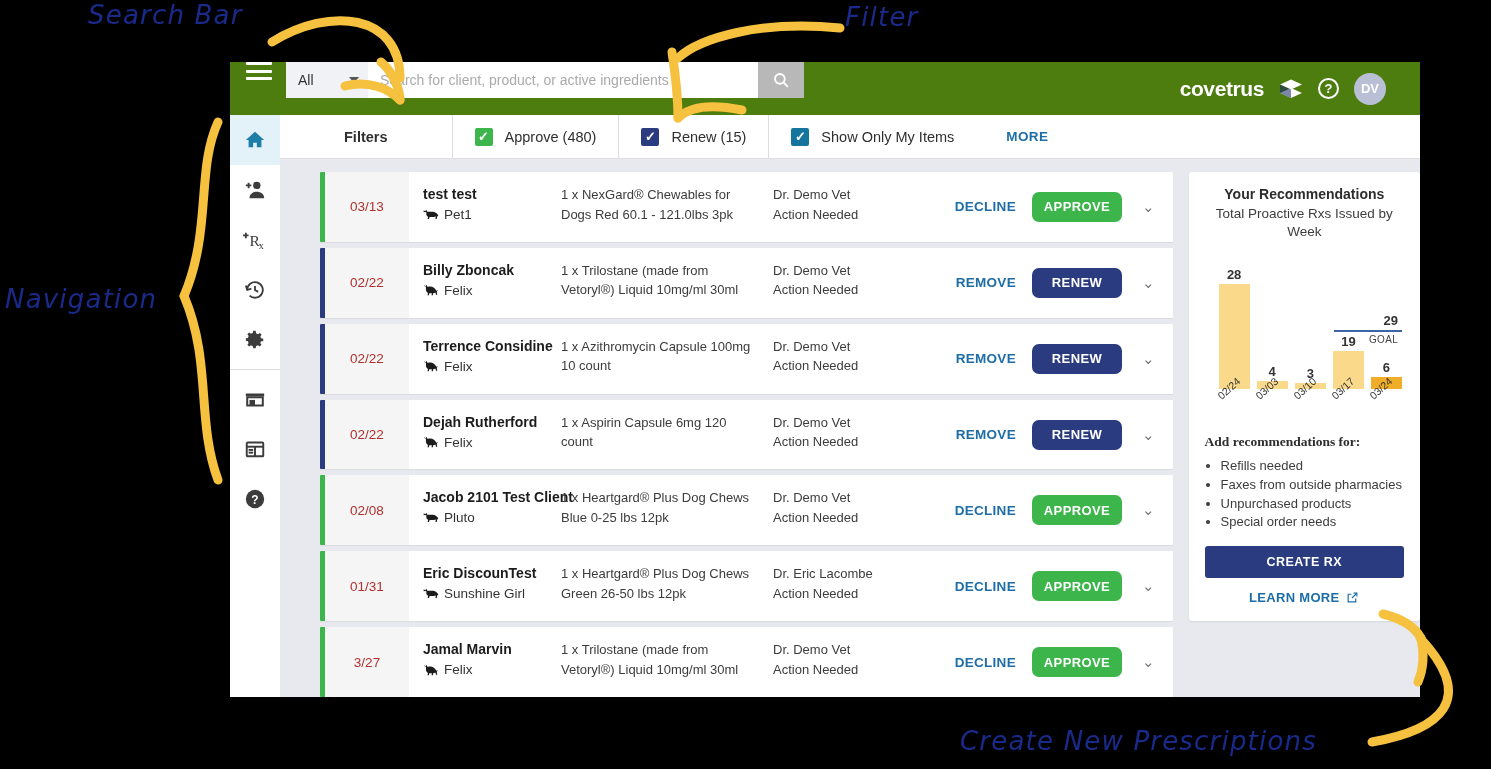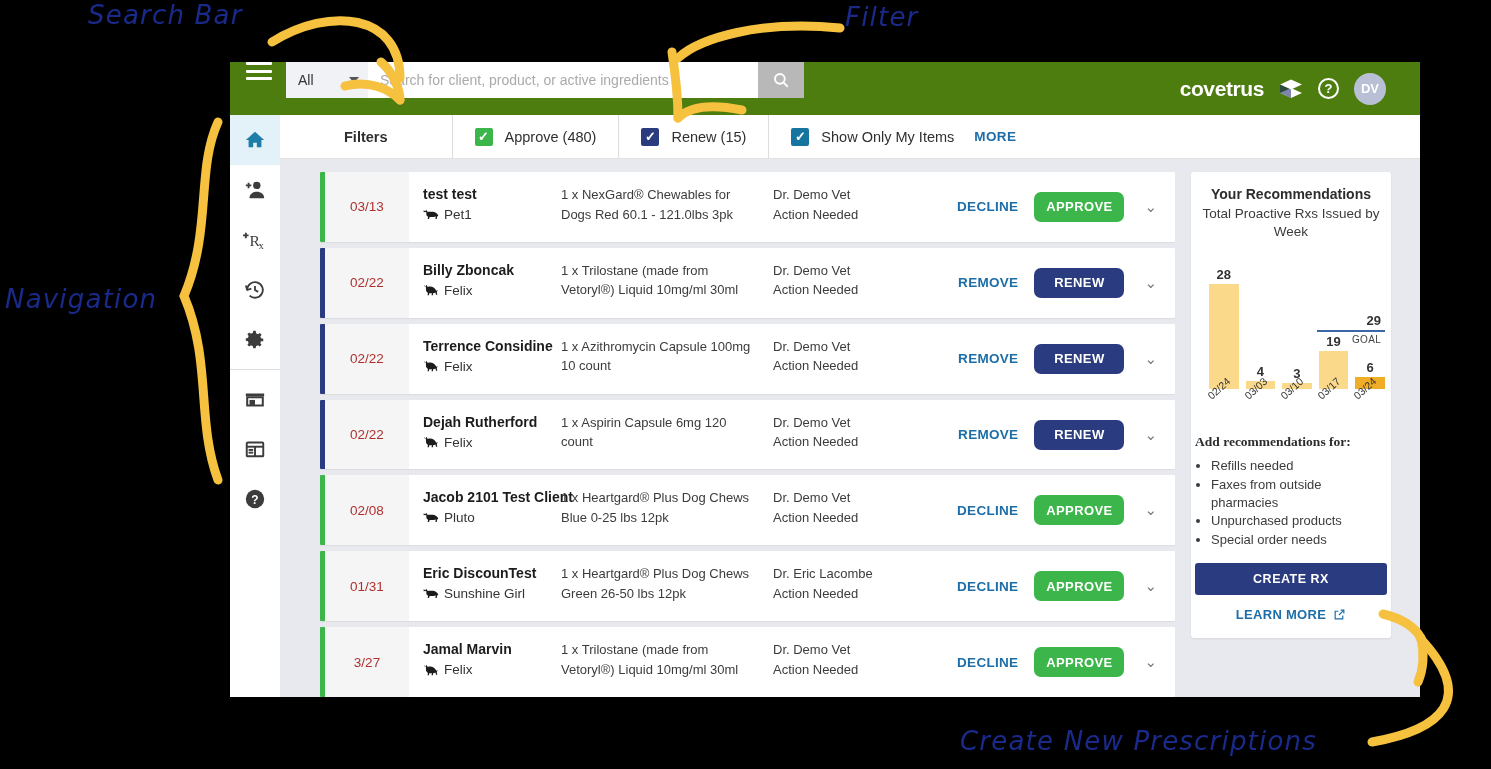--- a/index.html
+++ b/index.html
@@ -87,21 +87,21 @@
     padding: 0 22px; border-right: 1px solid #dddddd;
     font-size: 14.5px; color: #2f2f2f; cursor: pointer;
   }
   .filter-cell.title { font-weight: bold; padding: 0 64px; }
   .filter-cell.last { border-right: none; gap: 12px; }
   .cbx {
     width: 18px; height: 18px; border-radius: 2px;
     display: flex; align-items: center; justify-content: center;
     color: #fff; font-size: 13px; font-weight: bold;
   }
-  .more-link { color: #1d6ea8; font-weight: bold; font-size: 13.5px; letter-spacing: .4px; margin-left: 8px; cursor: pointer; }
+  .more-link { color: #1d6ea8; font-weight: bold; font-size: 13.5px; letter-spacing: .4px; margin-left: 40px; cursor: pointer; }
 
   
   .content {
     position: absolute; left: 50px; top: 98px; width: 1140px; height: 537px;
     background: #e7e9ee; display: flex; padding: 12px 0 0 40px; gap: 16px;
   }
   .list-col { width: 855px; display: flex; flex-direction: column; gap: 6px; }
 
   .row {
     display: flex; align-items: stretch; background: #ffffff; height: 74px;
@@ -124,22 +124,22 @@
     width: 90px; height: 30px; border: none; border-radius: 7px;
     color: #ffffff; font-size: 13px; font-weight: bold; letter-spacing: .4px;
     cursor: pointer; font-family: "Liberation Sans", sans-serif;
   }
   .pill.approve { background: #3cb54a; }
   .pill.renew { background: #2a3b80; }
   .chev { color: #777; font-size: 15px; cursor: pointer; padding: 0 4px; }
 
   
   .reco {
-    width: 200px; background: #ffffff; border-radius: 3px;
-    padding: 14px 4px 16px; align-self: flex-start;
+    width: 232px; background: #ffffff; border-radius: 3px;
+    padding: 14px 16px 16px; align-self: flex-start;
     box-shadow: 0 1px 2px rgba(0,0,0,0.08);
   }
   .reco-title { text-align: center; font-size: 14px; font-weight: bold; color: #2d2d2d; }
   .reco-sub { text-align: center; font-size: 13.5px; color: #3c3c3c; margin-top: 3px; line-height: 1.35; }
 
   .chart { position: relative; height: 175px; margin-top: 12px; }
   .plot { position: absolute; left: 14px; right: 2px; top: 14px; height: 122px; }
   .bars { position: absolute; left: 0; right: 0; bottom: 0; top: 0; display: flex; align-items: flex-end; gap: 7px; }
   .bar-wrap { flex: 1; display: flex; flex-direction: column; align-items: center; justify-content: flex-end; height: 100%; }
   .bar-val { font-size: 13px; font-weight: bold; color: #333; margin-bottom: 2px; }

